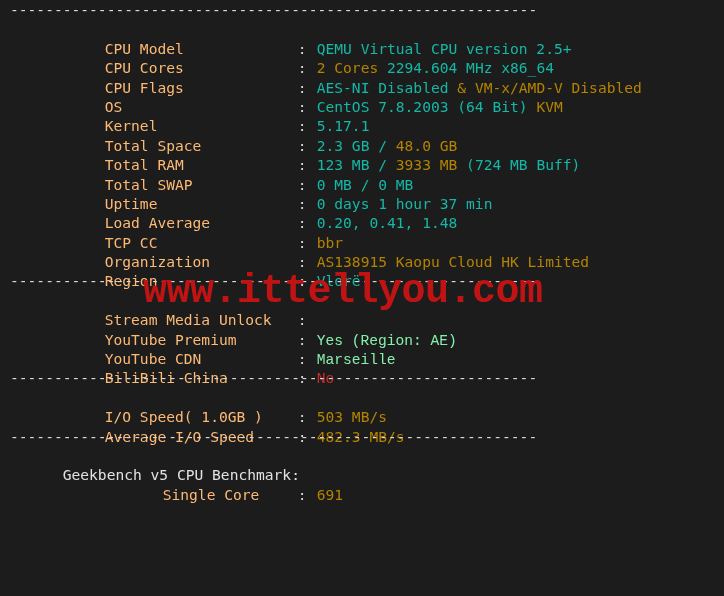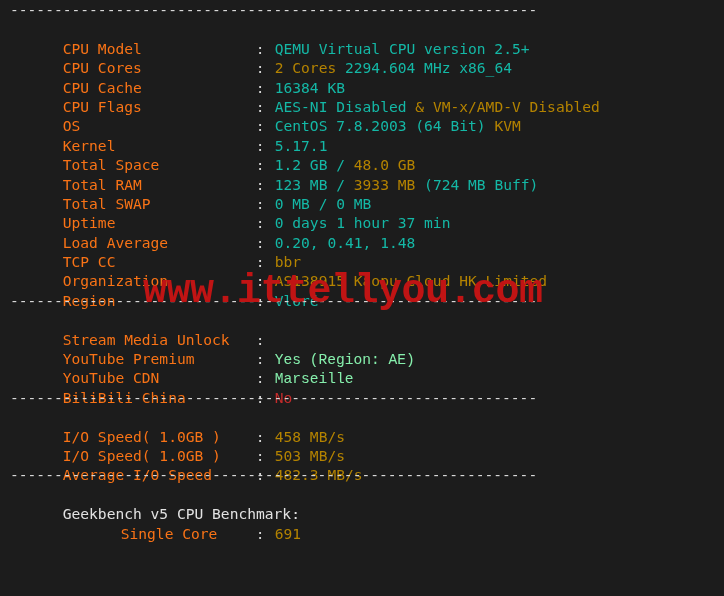--- a/index.html
+++ b/index.html
@@ -30,22 +30,23 @@
     white-space: pre;
     letter-spacing: 0px;
     padding-left: 10px;
   }
   .row {
     display: block;
   }
   .lbl {
     display: inline-block;
     width: 193px;
-    color: #f97316;
+    color: #fdba74;
     vertical-align: top;
+    margin-left: 42px;
   }
   .lbl.indent {
     padding-left: 58px;
     width: 135px;
   }
   .colon {
     display: inline-block;
     width: 19px;
     color: #d6d6d6;
     vertical-align: top;
@@ -105,33 +106,30 @@
   <div class="sep"><span class="dashes">------------------------------------------------------------</span></div>
 
   <div>
     <div class="tline row">
       <span class="lbl">CPU Model</span><span class="colon">:</span><span class="val"><span class="c-cyan">QEMU Virtual CPU version 2.5+</span></span>
     </div>
     <div class="tline row">
       <span class="lbl">CPU Cores</span><span class="colon">:</span><span class="val"><span class="c-yellow">2 Cores </span><span class="c-cyan">2294.604 MHz x86_64</span></span>
     </div>
     <div class="tline row">
-      <span class="lbl">CPU Cache</span><span class="colon">:</span><span class="val"><span class="c-cyan">16384 KB</span></span>
-    </div>
-    <div class="tline row">
       <span class="lbl">CPU Flags</span><span class="colon">:</span><span class="val"><span class="c-cyan">AES-NI Disabled </span><span class="c-yellow">&amp; VM-x/AMD-V Disabled</span></span>
     </div>
     <div class="tline row">
       <span class="lbl">OS</span><span class="colon">:</span><span class="val"><span class="c-cyan">CentOS 7.8.2003 (64 Bit) </span><span class="c-yellow">KVM</span></span>
     </div>
     <div class="tline row">
       <span class="lbl">Kernel</span><span class="colon">:</span><span class="val"><span class="c-cyan">5.17.1</span></span>
     </div>
     <div class="tline row">
-      <span class="lbl">Total Space</span><span class="colon">:</span><span class="val"><span class="c-cyan">1.2 GB / </span><span class="c-yellow">48.0 GB</span></span>
+      <span class="lbl">Total Space</span><span class="colon">:</span><span class="val"><span class="c-cyan">2.3 GB / </span><span class="c-yellow">48.0 GB</span></span>
     </div>
     <div class="tline row">
       <span class="lbl">Total RAM</span><span class="colon">:</span><span class="val"><span class="c-cyan">123 MB / </span><span class="c-yellow">3933 MB </span><span class="c-cyan">(724 MB Buff)</span></span>
     </div>
     <div class="tline row">
       <span class="lbl">Total SWAP</span><span class="colon">:</span><span class="val"><span class="c-cyan">0 MB / 0 MB</span></span>
     </div>
     <div class="tline row">
       <span class="lbl">Uptime</span><span class="colon">:</span><span class="val"><span class="c-cyan">0 days 1 hour 37 min</span></span>
     </div>
@@ -163,23 +161,20 @@
     </div>
     <div class="tline row">
       <span class="lbl">BiliBili China</span><span class="colon">:</span><span class="val"><span class="c-red">No</span></span>
     </div>
   </div>
 
   <div class="sep"><span class="dashes">------------------------------------------------------------</span></div>
 
   <div>
     <div class="tline row">
-      <span class="lbl">I/O Speed( 1.0GB )</span><span class="colon">:</span><span class="val"><span class="c-yellow">458 MB/s</span></span>
-    </div>
-    <div class="tline row">
       <span class="lbl">I/O Speed( 1.0GB )</span><span class="colon">:</span><span class="val"><span class="c-yellow">503 MB/s</span></span>
     </div>
     <div class="tline row">
       <span class="lbl">Average I/O Speed</span><span class="colon">:</span><span class="val"><span class="c-yellow">482.3 MB/s</span></span>
     </div>
   </div>
 
   <div class="sep"><span class="dashes">------------------------------------------------------------</span></div>
 
   <div>

